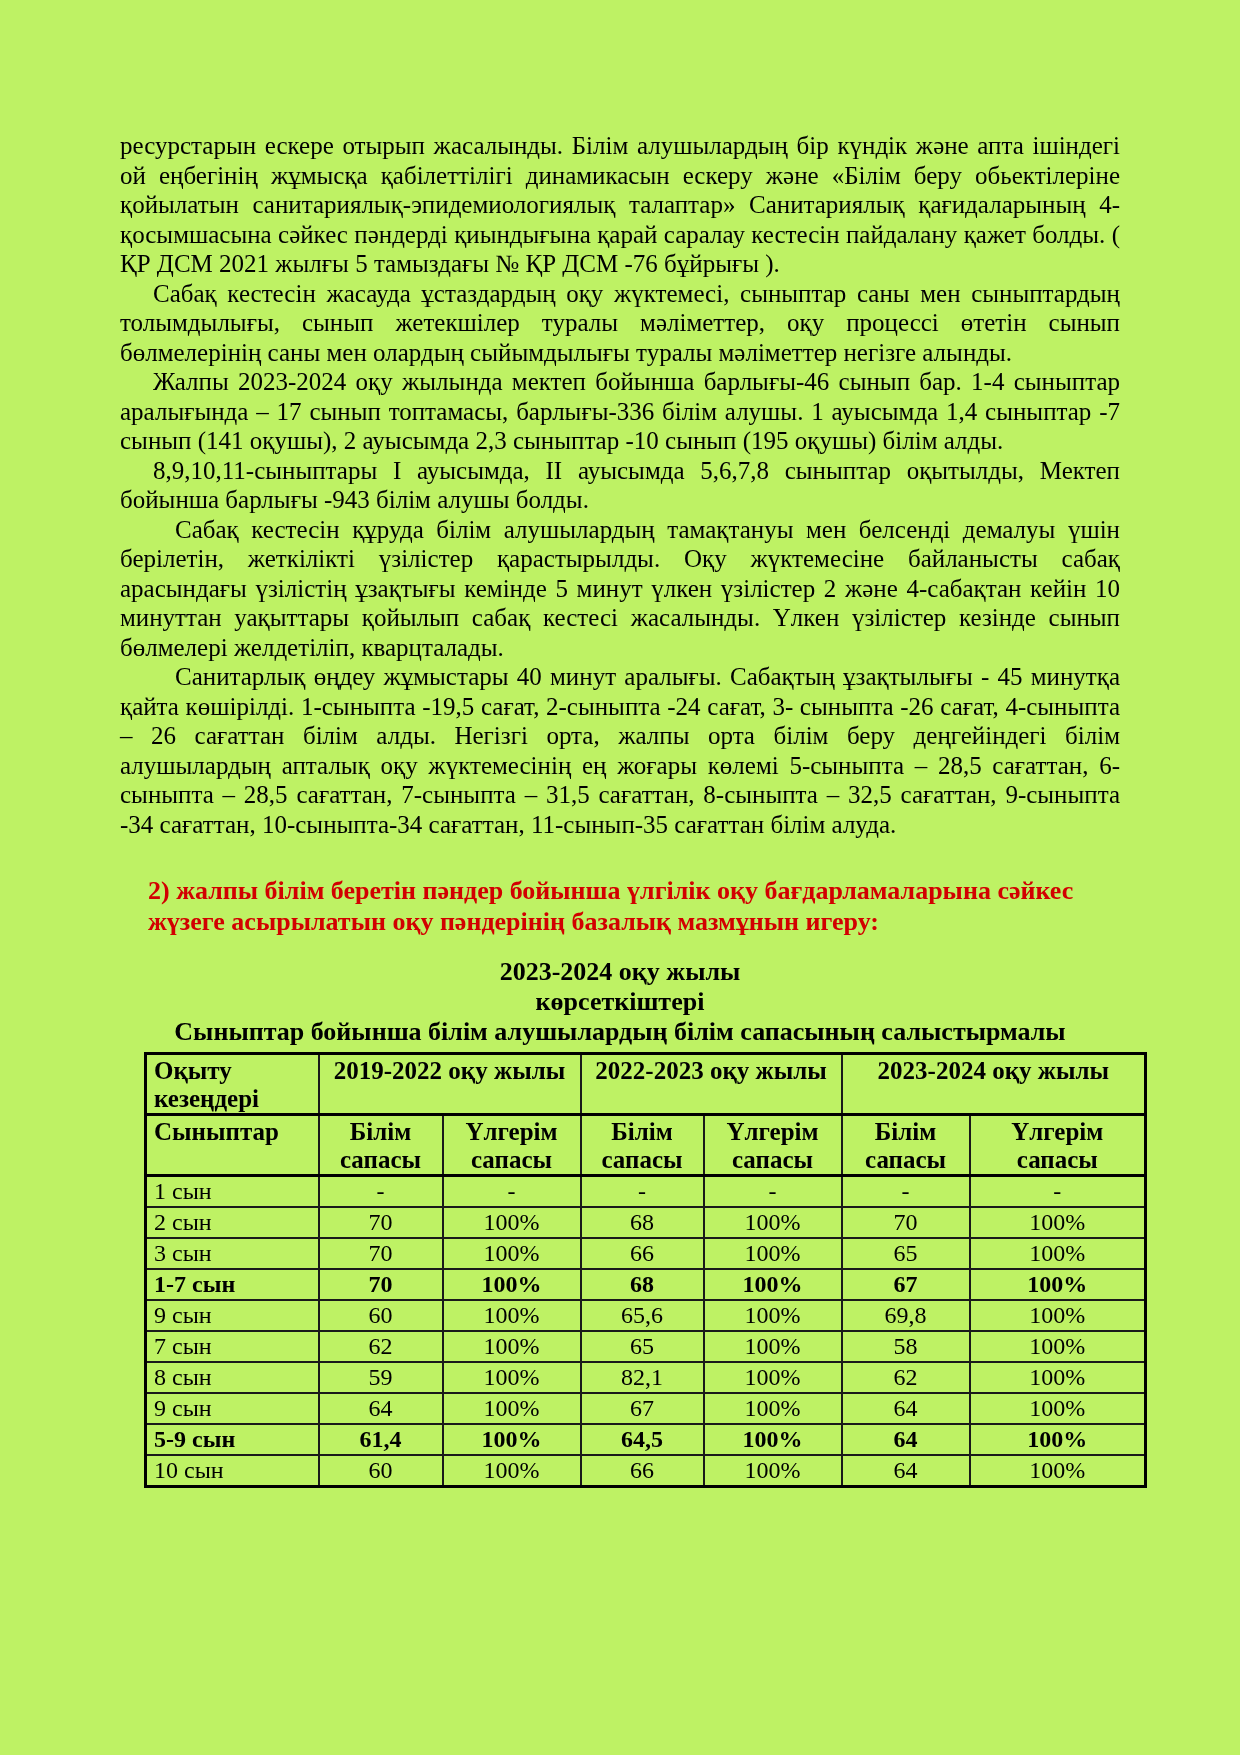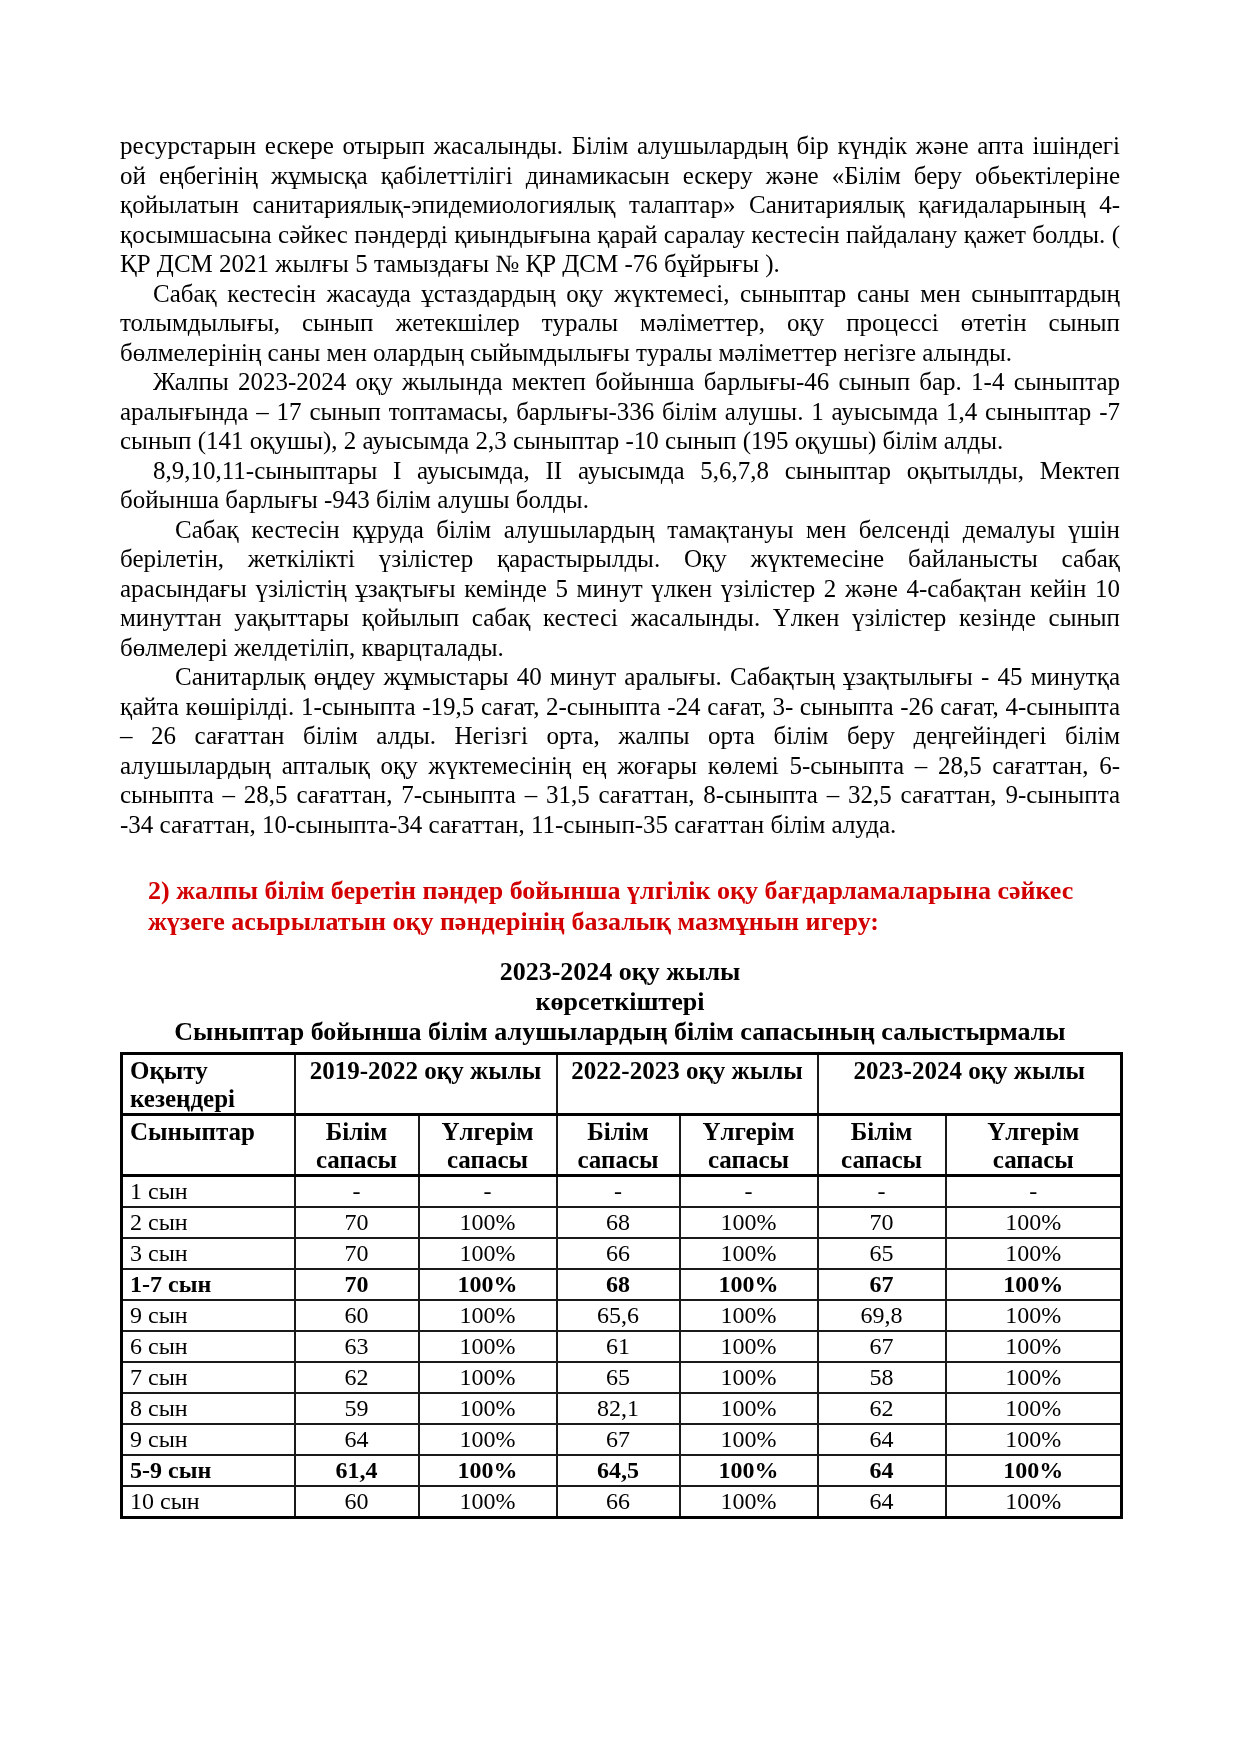--- a/index.html
+++ b/index.html
@@ -1,21 +1,21 @@
 <!DOCTYPE html>
 <html><head>
 <meta charset="utf-8">
 <style>
   html, body { margin: 0; padding: 0; background: #888; }
   .page {
     position: relative;
     width: 1240px;
     height: 1755px;
     margin: 0 auto;
-    background: #ffffff;
+    background: #bef264;
     box-sizing: border-box;
     padding: 131px 120px 0 120px;
     font-family: "Liberation Serif", "DejaVu Serif", serif;
     color: #000000;
     overflow: hidden;
   }
   .body-text p {
     margin: 0;
     font-size: 25px;
     line-height: 29.5px;
@@ -37,20 +37,21 @@
     font-weight: bold;
     font-size: 26px;
     line-height: 30px;
   }
   table.quality-table {
     margin-top: 5px;
     width: 1003px;
     border-collapse: collapse;
     table-layout: fixed;
     border: 3px solid #000;
+    margin-left: 24px;
   }
   table.quality-table td {
     border: 2px solid #1a1a1a;
     font-size: 24px;
     line-height: 27px;
     text-align: center;
     vertical-align: middle;
     padding: 0;
     overflow: hidden;
   }
@@ -167,29 +168,20 @@
       <tr class="data-row">
         <td class="col1">9 сын</td>
         <td>60</td>
         <td>100%</td>
         <td>65,6</td>
         <td>100%</td>
         <td>69,8</td>
         <td>100%</td>
       </tr>
       <tr class="data-row">
-        <td class="col1">6 сын</td>
-        <td>63</td>
-        <td>100%</td>
-        <td>61</td>
-        <td>100%</td>
-        <td>67</td>
-        <td>100%</td>
-      </tr>
-      <tr class="data-row">
         <td class="col1">7 сын</td>
         <td>62</td>
         <td>100%</td>
         <td>65</td>
         <td>100%</td>
         <td>58</td>
         <td>100%</td>
       </tr>
       <tr class="data-row">
         <td class="col1">8 сын</td>

